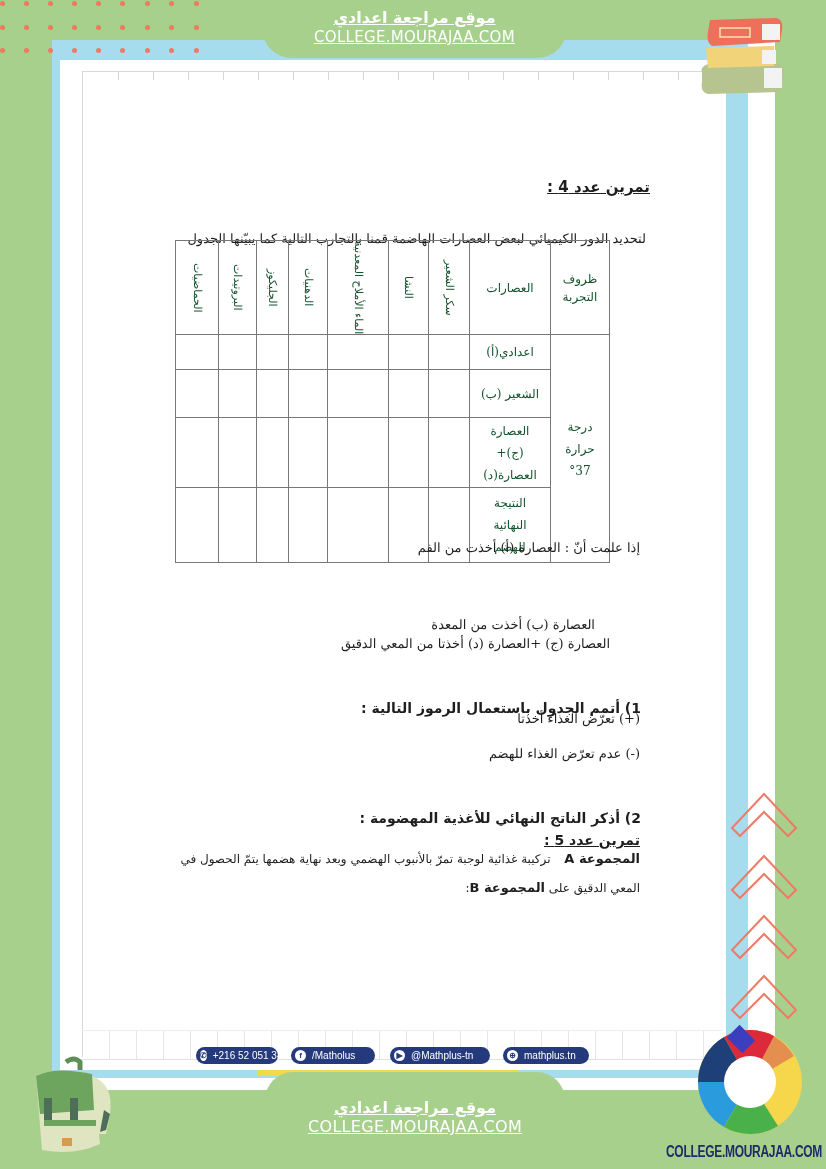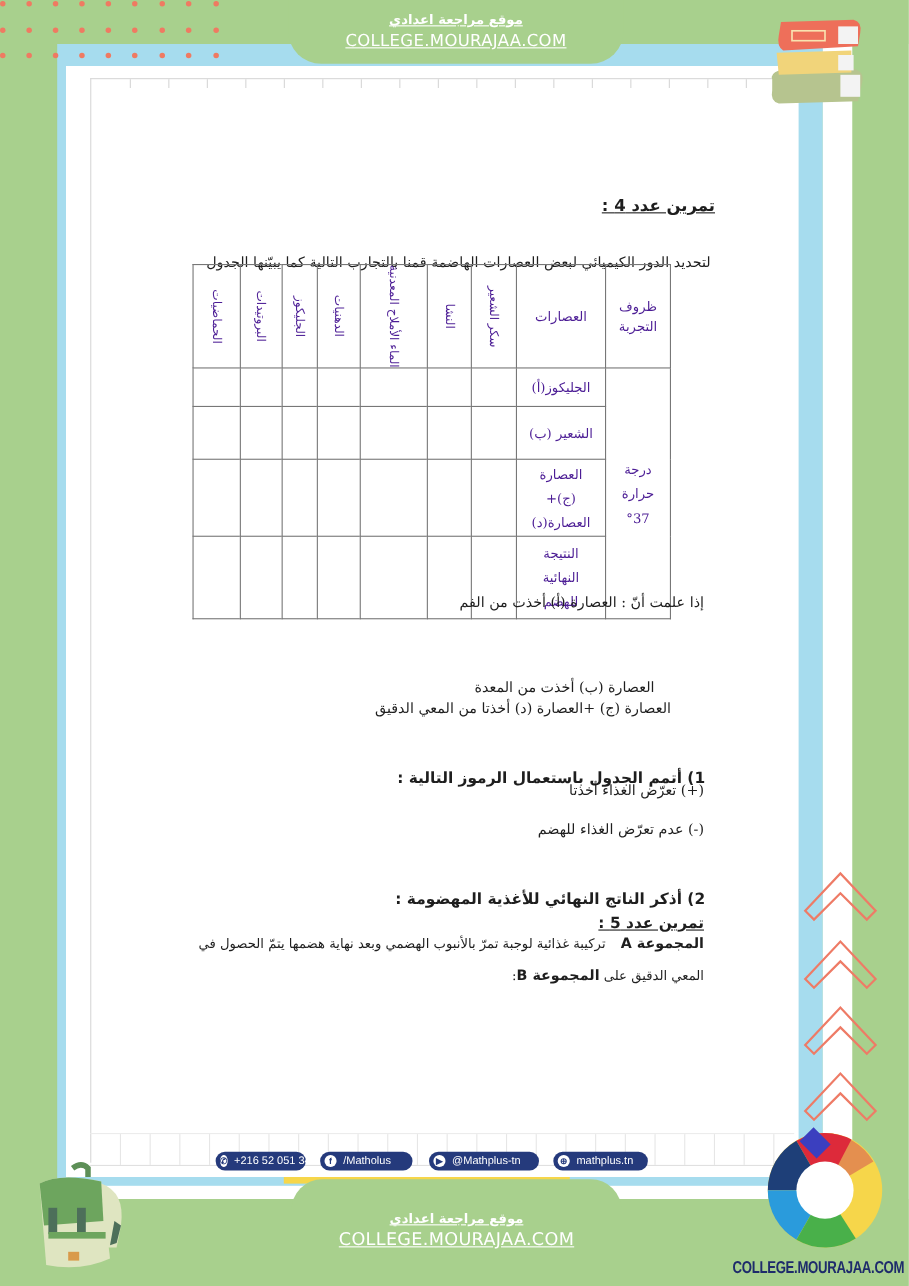--- a/index.html
+++ b/index.html
@@ -14,34 +14,34 @@
   .right-white{position:absolute;left:748px;top:40px;width:27px;height:1000px;background:#ffffff;}
   .right-green{position:absolute;left:775px;top:0;width:51px;height:1169px;background:#a8d08d;}
   .left-green{position:absolute;left:0;top:36px;width:51px;height:1133px;background:#a8d08d;}
   .page{position:absolute;left:82px;top:71px;width:640px;height:985px;border-left:1px solid #d8d8d8;border-top:1px solid #d8d8d8;background:#fff;}
   .tick{position:absolute;top:0;width:1px;height:8px;background:#d6d6d6;}
   .bottom-grid{position:absolute;left:82px;top:1030px;width:640px;height:28px;border-top:1px solid #ececec;border-bottom:1px solid #e0e0e0;}
   .bgline{position:absolute;top:0;width:1px;height:28px;background:#e6e6e6;}
 
   
   .banner{position:absolute;background:#a8d08d;color:#fff;text-align:center;}
-  .banner .ar{font-size:12px;font-weight:bold;text-decoration:underline;line-height:20px;font-family:"DejaVu Sans",sans-serif;}
+  .banner .ar{font-size:16px;font-weight:bold;text-decoration:underline;line-height:20px;font-family:"DejaVu Sans",sans-serif;}
   .banner .en{font-size:15px;text-decoration:underline;line-height:18px;font-family:"DejaVu Sans",sans-serif;letter-spacing:0.3px;}
   .top-banner{left:262px;top:0;width:305px;height:58px;border-radius:0 0 30px 30px;padding-top:8px;box-sizing:border-box;}
   .bottom-banner{left:265px;top:1072px;width:300px;height:97px;border-radius:28px 28px 0 0;padding-top:26px;box-sizing:border-box;}
   .yellow-bar{position:absolute;left:258px;top:1070px;width:260px;height:6px;background:#f6d64a;}
 
   
   .doc{position:absolute;direction:rtl;color:#1e1e1e;font-family:"DejaVu Serif",serif;}
   .h-ex{font-weight:bold;font-size:15px;text-decoration:underline;font-family:"DejaVu Sans",sans-serif;}
   .p{font-size:13px;}
   .b{font-weight:bold;font-family:"DejaVu Sans",sans-serif;margin-top:29px;}
 
   
-  table.t{position:absolute;left:175px;top:240px;border-collapse:collapse;direction:rtl;font-family:"DejaVu Serif",serif;color:#4c1d95;}
+  table.t{position:absolute;left:175px;top:240px;border-collapse:collapse;direction:rtl;font-family:"DejaVu Serif",serif;color:#14532d;}
   table.t td,table.t th{border:1px solid #777;padding:0;text-align:center;vertical-align:middle;font-weight:normal;}
   .vt{writing-mode:vertical-rl;font-size:11px;line-height:13px;margin:auto;white-space:pre-line;}
   .cell-txt{font-size:12px;line-height:22px;}
 
   
   .pill{position:absolute;top:1047px;height:17px;border-radius:9px;background:#253a7c;color:#fff;font-size:10px;line-height:17px;font-family:"Liberation Sans",sans-serif;padding:0 8px 0 4px;box-sizing:border-box;display:flex;align-items:center;gap:6px;white-space:nowrap;}
   .pill .ic{width:11px;height:11px;border-radius:50%;background:#fff;color:#253a7c;font-size:8px;line-height:11px;text-align:center;font-weight:bold;}
   
   .logo-text{position:absolute;left:666px;top:1143px;font-family:"Liberation Sans",sans-serif;font-weight:bold;font-size:12px;color:#1e2b6b;letter-spacing:-0.3px;transform:scaleY(1.3);transform-origin:left top;}
 </style>
@@ -180,21 +180,21 @@
         </th>
     <th style="width:42px">
           <div class="vt">الحماضيات</div>
         </th>
   </tr>
   <tr style="height:35px">
     <td rowspan="4">
           <div class="cell-txt" style="width:40px;margin:auto">درجة حرارة 37°</div>
         </td>
     <td>
-          <div class="cell-txt">الجليكوز(أ)</div>
+          <div class="cell-txt">اعدادي(أ)</div>
         </td>
     <td></td>
         <td></td>
         <td></td>
         <td></td>
         <td></td>
         <td></td>
         <td></td>
   </tr>
   <tr style="height:48px">

